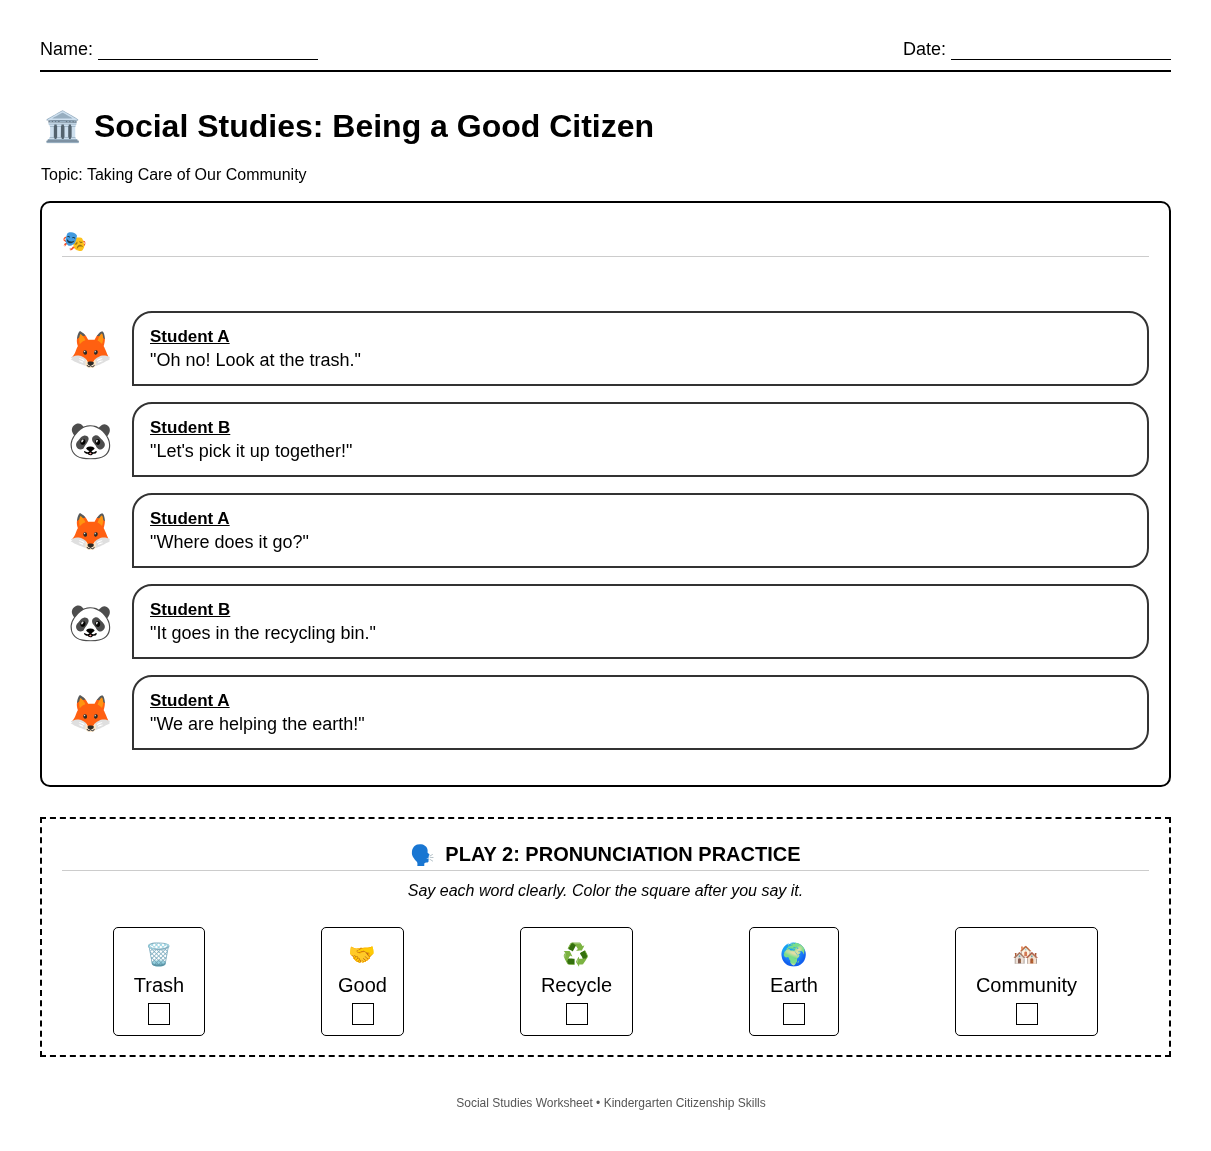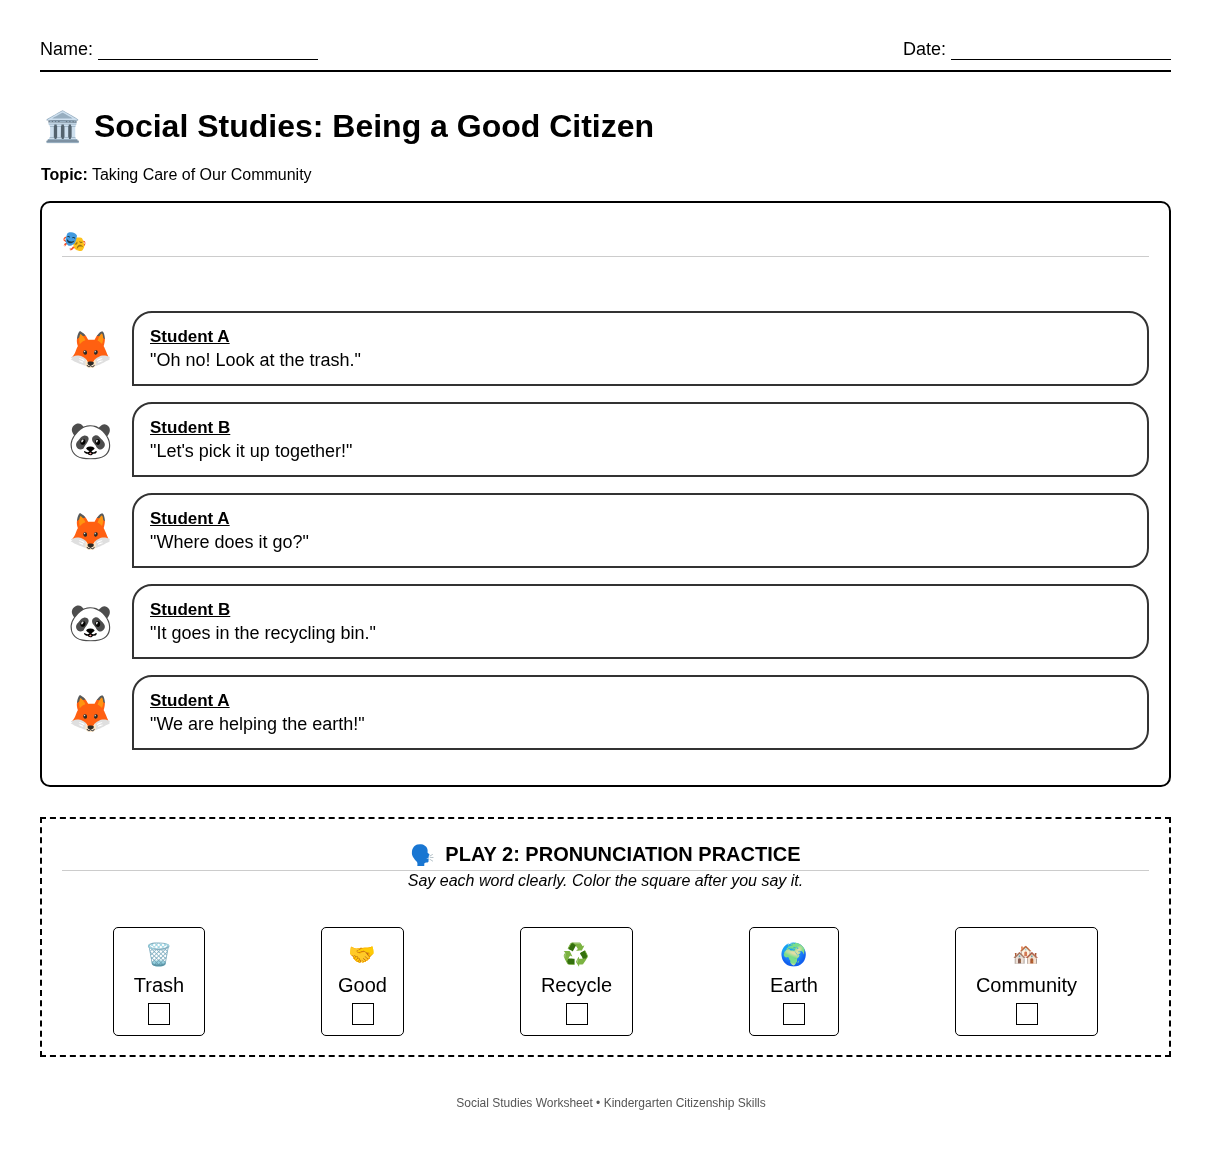--- a/index.html
+++ b/index.html
@@ -27,21 +27,21 @@
     .field-date .blank { width: 220px; }
 
     .title {
       position: absolute; top: 108px; left: 4px;
       display: flex; align-items: center;
       font-size: 32px; font-weight: bold; letter-spacing: 0px;
     }
     .title .icon { font-size: 30px; margin-right: 16px; width: 34px; display:inline-block; text-align:center; }
 
     .topic { position: absolute; top: 166px; left: 1px; font-size: 16px; }
-    .topic b { font-weight: bold; }
+    .topic b { font-weight: normal; }
 
     
     .part1 {
       position: absolute; top: 201px; left: 0; width: 1131px; height: 586px;
       border: 2px solid #000; border-radius: 10px;
     }
     .section-head {
       position: absolute; left: 20px; right: 20px; top: 22px; height: 32px;
       border-bottom: 1px solid #ccc;
       display: flex; align-items: center;
@@ -66,21 +66,21 @@
     }
     .speaker { font-size: 17px; font-weight: bold; text-decoration: underline; display: block; }
     .line { font-size: 18px; display: block; margin-top: 3px; }
 
     
     .part2 {
       position: absolute; top: 817px; left: 0; width: 1131px; height: 240px;
       border: 2px dashed #000;
     }
     .part2 .section-head { justify-content: center; top: 20px; }
-    .say { position: absolute; top: 53px; left: 0; width: 100%; text-align: center; font-size: 16px; font-style: italic; }
+    .say { position: absolute; top: 63px; left: 0; width: 100%; text-align: center; font-size: 16px; font-style: italic; }
     .word-card {
       position: absolute; top: 108px; height: 109px;
       border: 1px solid #000; border-radius: 5px;
       text-align: center;
     }
     .word-card .wicon { display: block; font-size: 22px; margin-top: 14px; height: 26px; line-height: 26px; }
     .word-card .wlabel { display: block; font-size: 20px; margin-top: 6px; }
     .word-card .checkbox {
       display: block; width: 22px; height: 22px; border: 1px solid #000; margin: 6px auto 0;
     }

